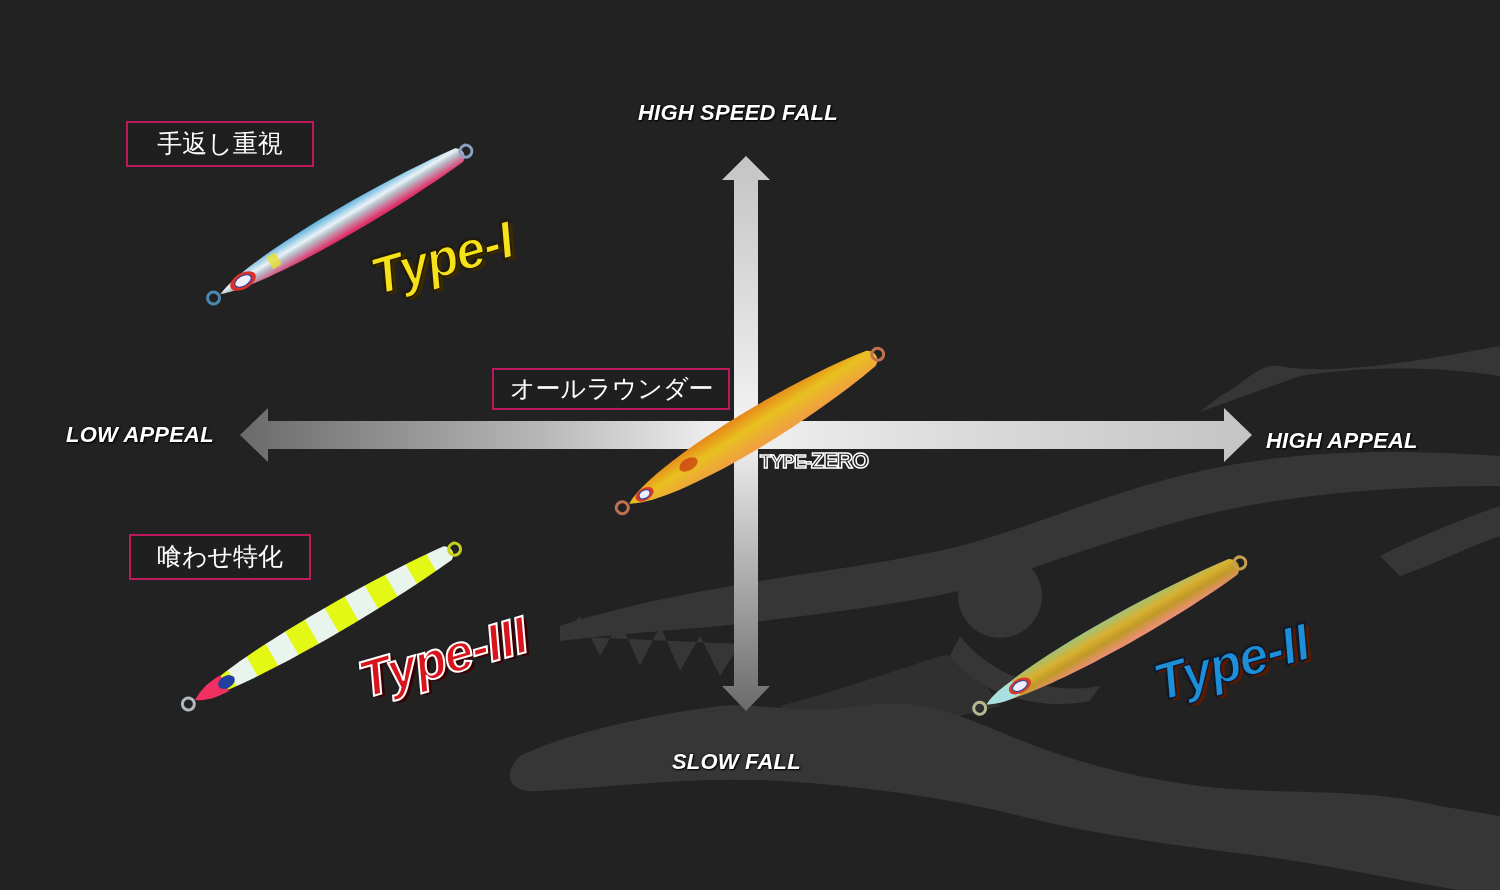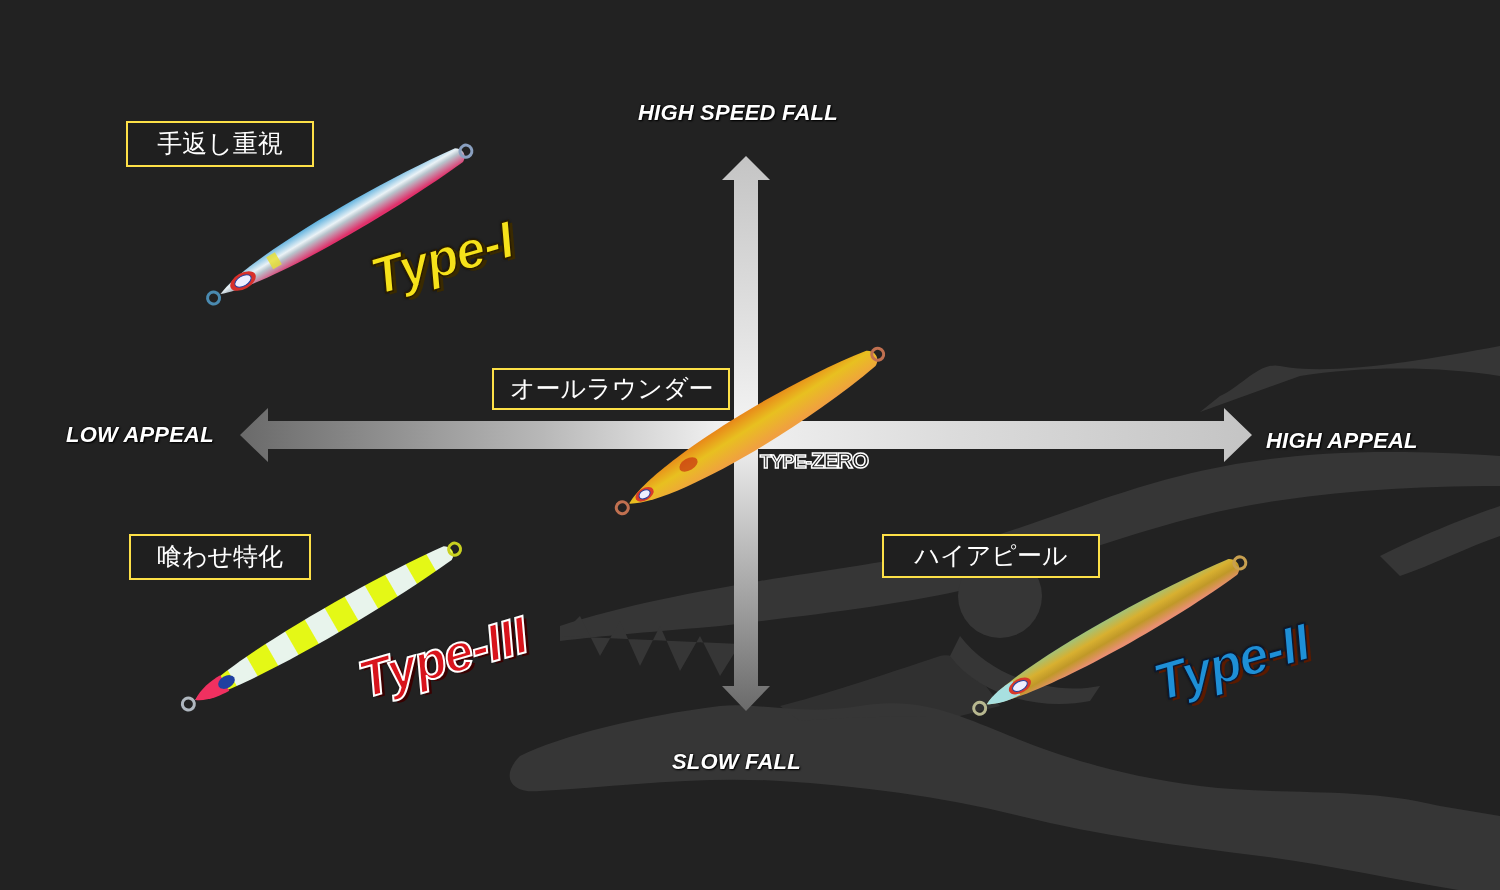--- a/index.html
+++ b/index.html
@@ -4,21 +4,21 @@
 <style>
   html, body { margin:0; padding:0; }
   body { width:1500px; height:890px; background:#222222; overflow:hidden; position:relative;
          font-family:"Liberation Sans", sans-serif; }
   .canvas { position:absolute; left:0; top:0; width:1500px; height:756px; background:#222222;margin-top:16px; }
   .bg-fish { position:absolute; left:0; top:0; width:1500px; height:890px; }
   .axes { position:absolute; left:0; top:0; width:1500px; height:890px; }
   .axis-label { position:absolute; color:#ffffff; font-weight:bold; font-style:italic;
                 font-size:22px; letter-spacing:0.2px; white-space:nowrap;
                 text-shadow:0 0 2px #000, 1px 1px 2px #000; }
-  .tag-box { position:absolute; border:2px solid #fde047; background:#1f1f1f; color:#ffffff;
+  .tag-box { position:absolute; border:2px solid #be185d; background:#1f1f1f; color:#ffffff;
              font-family:"DejaVu Serif", serif; font-size:25px; line-height:36px; padding:0 16px;
              box-sizing:border-box; white-space:nowrap; text-align:center; }
   .lure { position:absolute; }
   .logo { position:absolute; font-family:"Liberation Sans", sans-serif; font-weight:bold;
           font-style:italic; white-space:nowrap; transform-origin:left center; }
   .logo-type1 { color:#f6e21a; font-size:52px; -webkit-text-stroke:1.5px #2a1c00;
                 text-shadow:3px 3px 0 #3a2a00, 0 0 3px #000; letter-spacing:-1px; }
   .logo-type2 { color:#1e8fd6; font-size:52px; -webkit-text-stroke:1.5px #0c1830;
                 text-shadow:3px 3px 0 #5a1a00, 0 0 3px #000; letter-spacing:-1px; }
   .logo-type3 { color:#d8141c; font-size:52px; -webkit-text-stroke:2px #ffffff;
@@ -68,21 +68,20 @@
   </svg>
 
   <div class="axis-label" style="left:638px;top:84px;">HIGH SPEED FALL</div>
   <div class="axis-label" style="left:672px;top:733px;">SLOW FALL</div>
   <div class="axis-label" style="left:66px;top:406px;">LOW APPEAL</div>
   <div class="axis-label" style="left:1266px;top:412px;">HIGH APPEAL</div>
 
   <div class="tag-box" style="left:126px;top:105px;width:188px;height:46px;line-height:42px;">手返し重視</div>
   <div class="tag-box" style="left:492px;top:352px;width:238px;height:42px;line-height:38px;">オールラウンダー</div>
   <div class="tag-box" style="left:129px;top:518px;width:182px;height:46px;line-height:42px;">喰わせ特化</div>
-  <div class="tag-box" style="left:882px;top:518px;width:218px;height:44px;line-height:40px;">ハイアピール</div>
 
   <svg class="lure" style="left:180px;top:112px;" width="320" height="195" viewBox="0 0 320 195">
     <defs>
       <linearGradient id="l1" x1="0" y1="0" x2="0.2" y2="1">
         <stop offset="0" stop-color="#3aa0d8"></stop>
         <stop offset="0.45" stop-color="#eaf2f6"></stop>
         <stop offset="0.6" stop-color="#b8c4cc"></stop>
         <stop offset="1" stop-color="#e0306a"></stop>
       </linearGradient>
     </defs>

